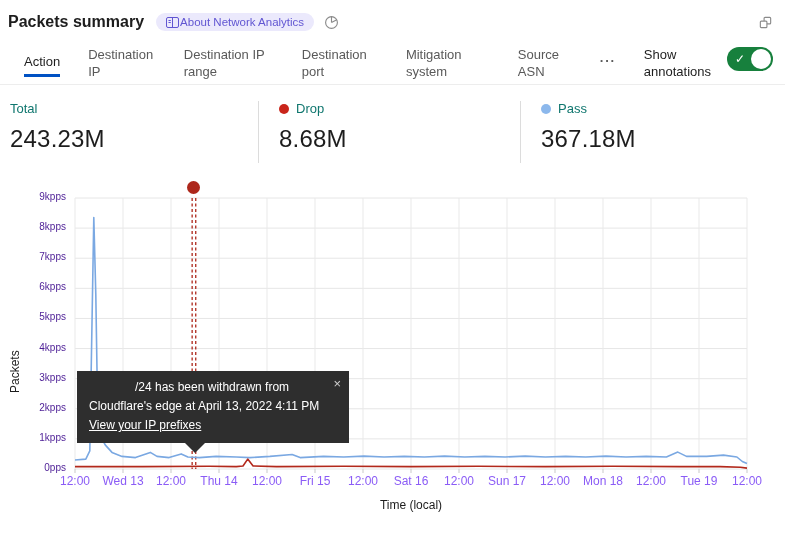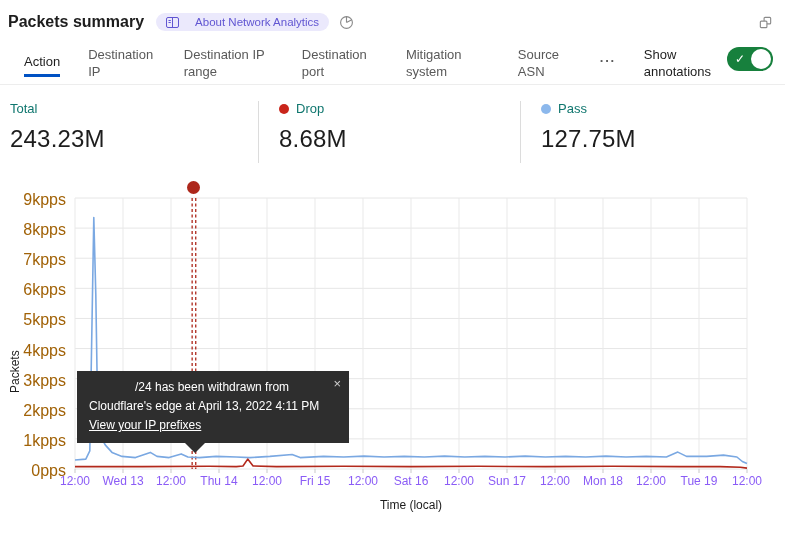--- a/index.html
+++ b/index.html
@@ -4,21 +4,21 @@
 <style>
   * { box-sizing: border-box; }
   html,body { margin:0; padding:0; }
   body {
     width:785px; height:555px; overflow:hidden; background:#fff;
     font-family:"Liberation Sans", sans-serif; color:#1d1d1d;
   }
   
   .hdr { display:flex; align-items:center; padding:10px 12px 0 8px; height:34px; }
   .title { font-size:16px; font-weight:700; }
-  .badge { display:inline-flex; align-items:center; gap:16px; background:#ebe9fc; color:#6156d2;
+  .badge { display:inline-flex; align-items:center; gap:1px; background:#ebe9fc; color:#6156d2;
            border-radius:10px; padding:3px 10px; font-size:11.5px; margin-left:12px; cursor:pointer; }
   .pie-ic { margin-left:10px; display:inline-flex; cursor:pointer; }
   .popout { margin-left:auto; display:inline-flex; cursor:pointer; }
   
   .tabs { display:flex; align-items:flex-start; gap:28px; padding:12px 12px 0 24px;
           border-bottom:1px solid #ededed; height:51px; }
   .tab { background:none; border:none; padding:0; text-align:left; max-width:90px;
          font:13px/17px "Liberation Sans",sans-serif; color:#595959; cursor:pointer; }
   .tab.active { color:#1d1d1d; margin-top:7px; border-bottom:3px solid #0051c3; padding-bottom:4px; }
   .tab.tab-5 { max-width:54px; }
@@ -35,21 +35,21 @@
   .stat .top { display:flex; align-items:center; gap:7px; font-size:13px; color:#0f766e; }
   .dot { width:10px; height:10px; border-radius:50%; flex:none; }
   .val { font-size:24px; margin-top:9px; letter-spacing:.2px; }
   .stat:nth-child(1){ width:248px; }
   .stat:nth-child(2){ width:262px; padding-left:20px; border-left:1px solid #dcdcdc; }
   .stat:nth-child(3){ padding-left:20px; border-left:1px solid #dcdcdc; }
   
   .chart { position:relative; height:360px; }
   .ylab { position:absolute; left:8px; top:100px; height:130px; writing-mode:vertical-rl;
           transform:rotate(180deg); font-size:12px; color:#1d1d1d; display:flex; align-items:center; }
-  .ytick { position:absolute; width:66px; text-align:right; font-size:16px; color:#a16207; }
+  .ytick { position:absolute; width:66px; text-align:right; font-size:10px; color:#4c1d95; }
   .xtick { position:absolute; width:64px; text-align:center; font-size:12px; color:#8b5cf6; top:311px; }
   .xtitle { position:absolute; left:75px; width:672px; top:335px; text-align:center; font-size:12px; color:#1d1d1d; }
   svg.plot { position:absolute; left:75px; top:35px; overflow:visible; }
   .adot { position:absolute; width:13px; height:13px; border-radius:50%; background:#ad271b; left:187px; top:18px; z-index:3; }
   .tooltip { position:absolute; left:77px; top:208px; width:272px; background:#2e2e2e; color:#fff;
              font-size:12px; line-height:19px; padding:7px 12px 8px; z-index:5; }
   .tooltip .l1 { padding-left:46px; }
   .tooltip .link { text-decoration:underline; cursor:pointer; display:inline-block; }
   .tooltip .close { position:absolute; right:8px; top:3px; color:#cfcfcf; cursor:pointer; font-size:13px; }
   .tooltip::after { content:""; position:absolute; left:107px; bottom:-10px;
@@ -112,21 +112,21 @@
         <span class="dot" style="background: rgb(201, 37, 26);"></span>
         <span>Drop</span>
       </div>
       <div class="val">8.68M</div>
     </div>
     <div class="stat">
       <div class="top">
         <span class="dot" style="background: rgb(140, 184, 236);"></span>
         <span>Pass</span>
       </div>
-      <div class="val">127.75M</div>
+      <div class="val">367.18M</div>
     </div>
   </div>
 
 <div class="chart" id="chart">
   <span class="ylab">Packets</span>
   <div id="yticks">
       <div class="ytick" style="left: 0px; top: 28px;">9kpps</div>
       <div class="ytick" style="left: 0px; top: 58.1111px;">8kpps</div>
       <div class="ytick" style="left: 0px; top: 88.2222px;">7kpps</div>
       <div class="ytick" style="left: 0px; top: 118.333px;">6kpps</div>

